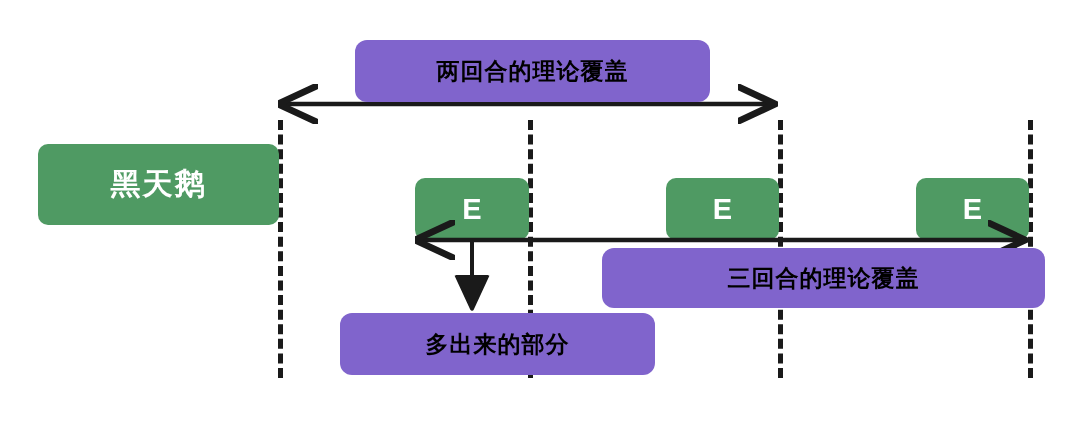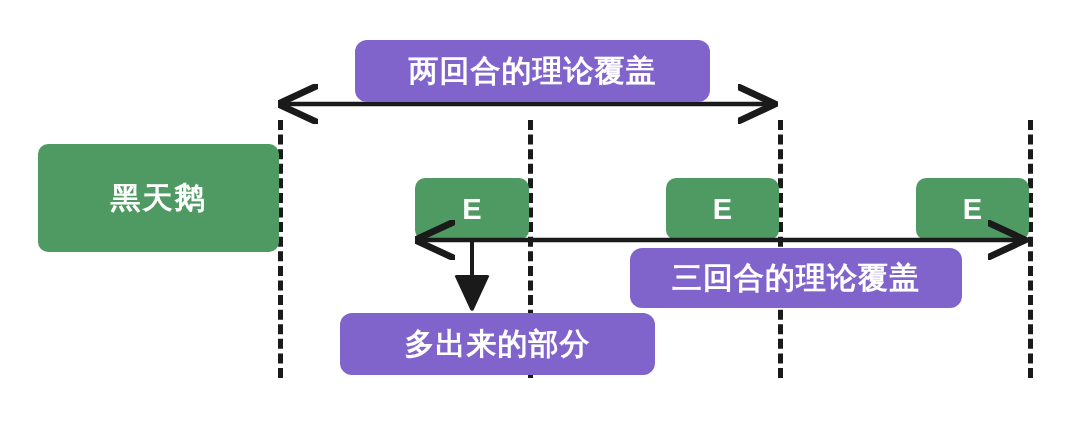--- a/index.html
+++ b/index.html
@@ -48,23 +48,23 @@
   }
 
   
   .purple-label {
     position: absolute;
     background: #8064CC;
     border-radius: 12px;
     display: flex;
     align-items: center;
     justify-content: center;
-    color: #ffffff;
+    color: #000000;
     font-weight: bold;
-    font-size: 30px;
+    font-size: 23px;
     letter-spacing: 1px;
     z-index: 5;
     box-sizing: border-box;
     white-space: nowrap;
   }
 
   
   .arrow-layer {
     position: absolute;
     left: 0;
@@ -78,21 +78,21 @@
 </head>
 <body>
 
 <div id="stage">
 
   <div class="vline" style="left:278px; top:120px; height:258px;"></div>
   <div class="vline" style="left:528px; top:120px; height:258px;"></div>
   <div class="vline" style="left:778px; top:120px; height:258px;"></div>
   <div class="vline" style="left:1028px; top:120px; height:258px;"></div>
 
-  <div class="green-box big" style="left:38px; top:144px; width:241px; height:108px;">
+  <div class="green-box big" style="left:38px; top:144px; width:241px; height:81px;">
     <span>黑天鹅</span>
   </div>
 
   <div class="green-box ebox" style="left:415px; top:178px; width:114px; height:62px;">
     <span>E</span>
   </div>
 
   <div class="green-box ebox" style="left:666px; top:178px; width:113px; height:62px;">
     <span>E</span>
   </div>
@@ -118,21 +118,21 @@
 
     <line x1="423" y1="240" x2="1020" y2="240" stroke="#1a1a1a" stroke-width="4.5" marker-start="url(#headL)" marker-end="url(#headR)"></line>
 
     <line x1="472" y1="242" x2="472" y2="303" stroke="#1a1a1a" stroke-width="4" marker-end="url(#headD)"></line>
   </svg>
 
   <div class="purple-label" style="left:355px; top:40px; width:355px; height:62px;">
     <span>两回合的理论覆盖</span>
   </div>
 
-  <div class="purple-label" style="left:630px; top:248px; width:332px; height:60px;">
+  <div class="purple-label" style="left:602px; top:248px; width:443px; height:60px;">
     <span>三回合的理论覆盖</span>
   </div>
 
   <div class="purple-label" style="left:340px; top:313px; width:315px; height:62px;">
     <span>多出来的部分</span>
   </div>
 
 </div>
 
 </body></html>

